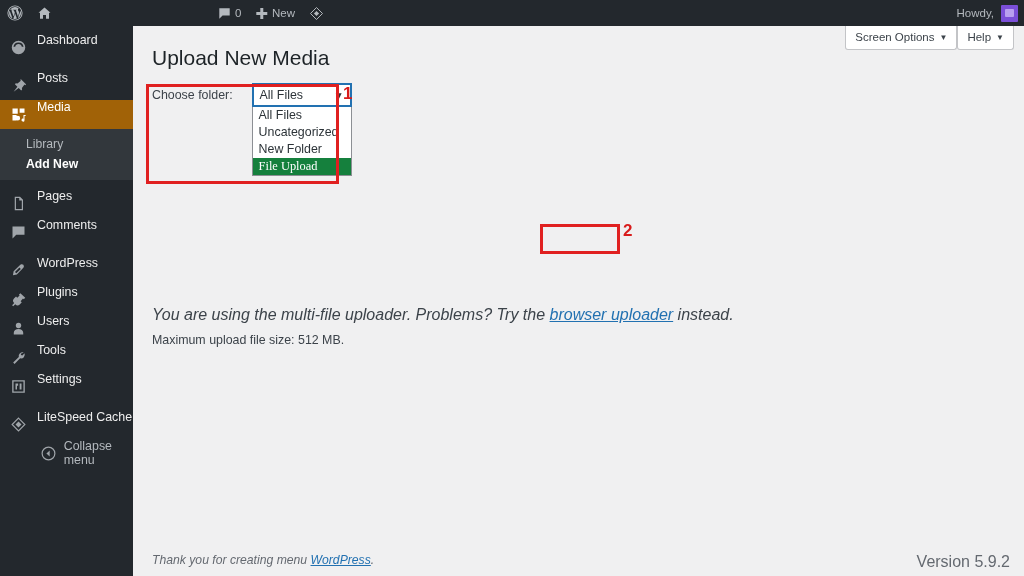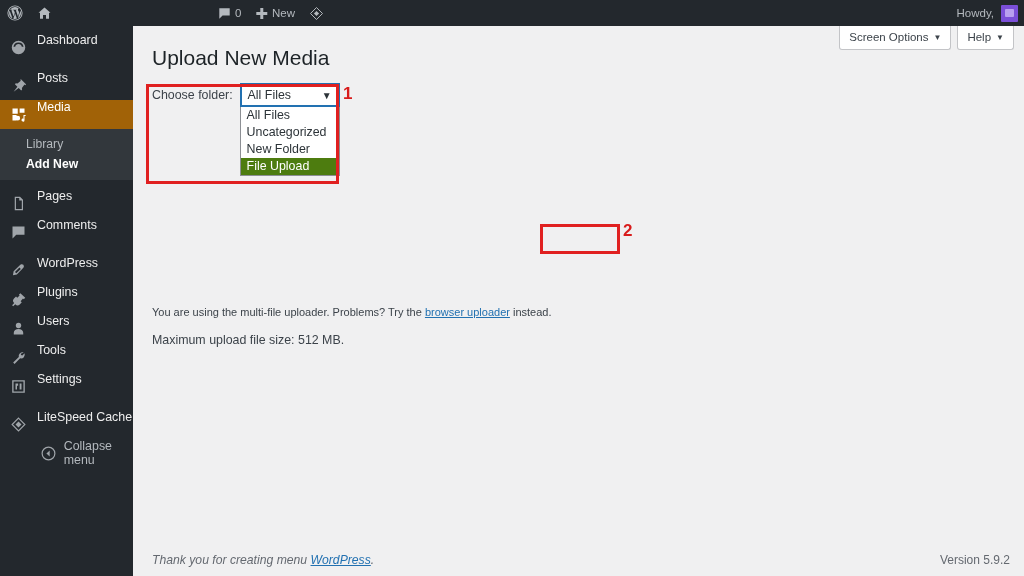--- a/index.html
+++ b/index.html
@@ -82,41 +82,41 @@
   .collapse-item .mi-ico svg { fill: #a0a5aa; }
 
   
   #main {
     position: absolute; top: 26px; left: 133px;
     width: 891px; height: 550px;
     background: #f0f0f1;
   }
   .screen-meta {
     position: absolute; top: 0px; right: 10px;
-    display: flex; gap: 6px;
+    display: flex; 
   }
   .meta-btn {
     background: #fff; border: 1px solid #c3c4c7; border-top: none;
     border-radius: 0 0 3px 3px;
     font-size: 11.5px; color: #3c434a;
     padding: 5px 9px 6px 9px;
     display: flex; align-items: center; gap: 5px;
     cursor: pointer;
   }
   .caret { font-size: 8px; }
 
   .page-title {
     position: absolute; left: 19px; top: 20px;
     font-size: 21px; font-weight: 400; color: #1d2327;
   }
 
   
   .folder-row {
     position: absolute; left: 19px; top: 57px;
-    display: flex; align-items: center; gap: 7px;
+    display: flex; align-items: center; gap: 19px;
     font-size: 12.4px; color: #3c434a;
   }
   .sel-wrap { position: relative; }
   .sel-box {
     width: 100px; height: 24px;
     border: 2px solid #2271b1; background: #fff;
     display: flex; align-items: center;
     padding: 0 6px; font-size: 12.4px; color: #2c3338;
     cursor: pointer;
   }
@@ -128,21 +128,21 @@
     position: absolute; left: 0; top: 24px;
     width: 100px; background: #fff;
     border: 1px solid #8c8f94; border-top: none;
     z-index: 25;
   }
   .sel-opt {
     font-size: 12.4px; color: #2c3338;
     padding: 1px 6px; line-height: 15px; cursor: pointer;
     white-space: nowrap;
   }
-  .sel-opt.selected { background: #4d7c0f; color: #fff; }
+  .sel-opt.selected { background: #15803d; color: #fff; font-family: Liberation Serif, serif; }
 
   
   .dropzone {
     position: absolute; left: 19px; top: 93px;
     width: 853px; height: 174px;
     border: 1px dashed #b4b9be;
     background: #f0f0f1;
   }
   .dz-title {
     position: absolute; width: 100%; top: 59px;
@@ -156,36 +156,36 @@
     position: absolute; left: 50%; top: 108px;
     transform: translateX(-50%);
     background: #f6f7f7; border: 1px solid #2271b1;
     color: #2271b1; border-radius: 3px;
     font-size: 12px; padding: 4px 12px 5px 12px;
     cursor: pointer;
   }
 
   .uploader-note {
     position: absolute; left: 19px; top: 280px;
-    font-size: 11px; color: #3c434a;
+    font-size: 16px; color: #3c434a; font-style: italic;
   }
   .uploader-note a { color: #2271b1; }
   .maxsize-note {
     position: absolute; left: 19px; top: 307px;
     font-size: 12.4px; color: #3c434a;
   }
 
   .footer-left {
     position: absolute; left: 19px; top: 527px;
     font-size: 12.2px; color: #646970; font-style: italic;
   }
   .footer-left a { color: #2271b1; }
   .footer-right {
     position: absolute; right: 14px; top: 527px;
-    font-size: 12px; color: #646970;
+    font-size: 16px; color: #646970;
   }
 
   
   .anno-box {
     position: absolute; border: 3px solid #e02020;
     z-index: 35; pointer-events: none;
   }
   .anno-num {
     position: absolute; color: #d81b1b;
     font-weight: bold; font-size: 17px;

